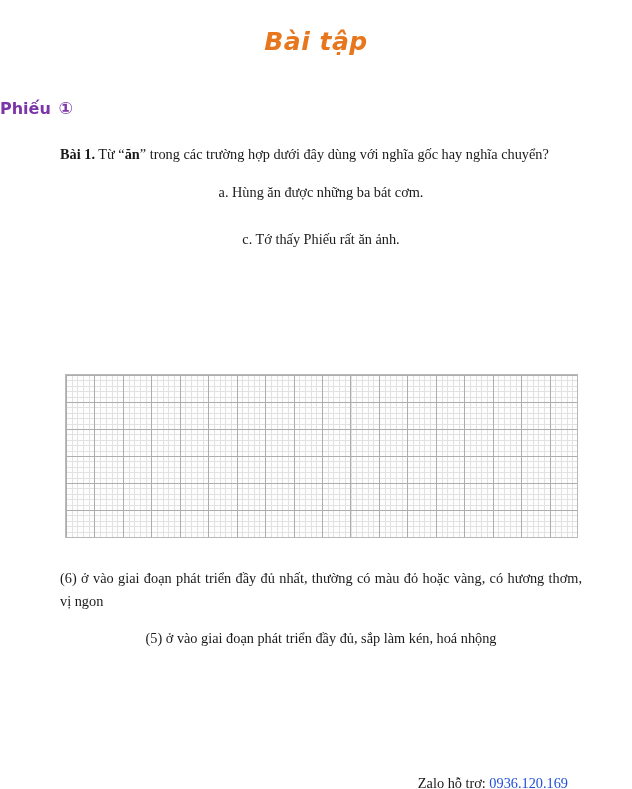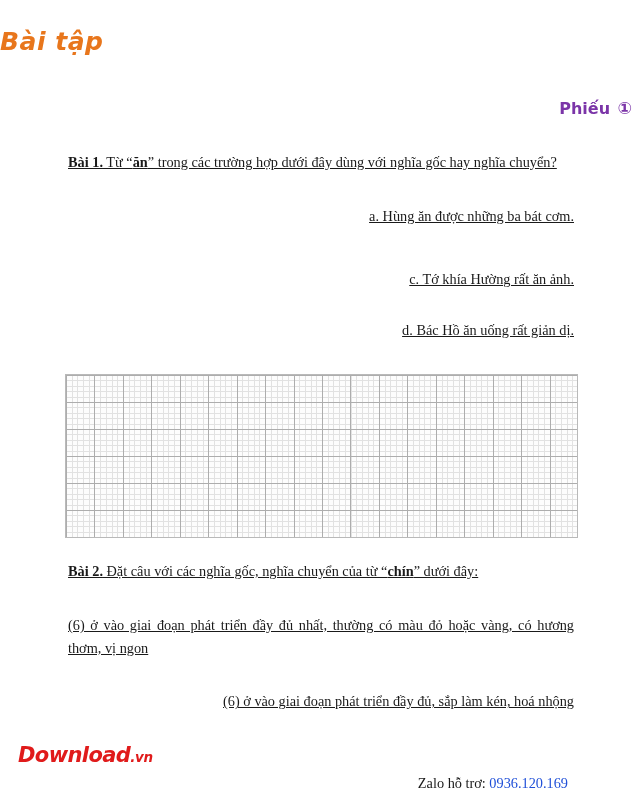--- a/index.html
+++ b/index.html
@@ -22,68 +22,67 @@
     height: 789px;
     box-sizing: border-box;
   }
 
   
   .doc-title {
     position: absolute;
     top: 28px;
     left: 0;
     width: 632px;
-    text-align: left;
+    text-align: center;
     font-family: "DejaVu Sans", "Liberation Sans", sans-serif;
     font-style: italic;
     font-weight: bold;
     font-size: 25px;
     letter-spacing: 0.5px;
     color: #e8761c;
     line-height: 1.1;
   }
 
   .sheet-label {
     position: absolute;
     top: 99px;
     left: 0;
     width: 632px;
-    text-align: right;
+    text-align: left;
     font-family: "DejaVu Sans", "Liberation Sans", sans-serif;
     font-weight: bold;
     font-size: 16px;
     color: #7b35a8;
     line-height: 1.1;
   }
   .sheet-label .circled {
     font-size: 17px;
     margin-left: 2px;
   }
 
   
   .content {
     position: absolute;
     left: 60px;
     top: 143px;
     width: 522px;
   }
 
   p.para {
-    margin: 8px;
+    margin: 0;
     font-size: 14.3px;
     line-height: 1.62;
     text-align: justify;
     text-justify: inter-word;
-    text-decoration: underline;
   }
   p.q-head {
     text-align: justify;
   }
   p.item {
-    text-align: right;
+    text-align: center;
   }
   .sp-15 { height: 15px; }
   .sp-12 { height: 12px; }
   .sp-9  { height: 9px; }
   .sp-5  { height: 5px; }
   b { font-weight: bold; }
 
   
   .grid-wrap {
     position: absolute;
@@ -170,49 +169,42 @@
     <p class="para q-head">
       <b>Bài 1.</b><span> Từ “</span><b>ăn</b><span>” trong các trường hợp dưới đây dùng với nghĩa gốc hay nghĩa chuyển?</span>
     </p>
 
     <div class="sp-15"></div>
     <p class="para item">a. Hùng ăn được những ba bát cơm.</p>
 
     <div class="sp-12"></div>
 
     <div class="sp-12"></div>
-    <p class="para item">c. Tớ khía Hường rất ăn ảnh.</p>
+    <p class="para item">c. Tớ thấy Phiếu rất ăn ảnh.</p>
 
     <div class="sp-12"></div>
-    <p class="para item">d. Bác Hồ ăn uống rất giản dị.</p>
 
   </div>
 
   <div class="grid-wrap">
     <div class="grid-paper"></div>
   </div>
 
   <div class="content" style="top: 552px;">
 
-    <p class="para q-head">
-      <b>Bài 2.</b><span> Đặt câu với các nghĩa gốc, nghĩa chuyển của từ “</span><b>chín</b><span>” dưới đây:</span>
-    </p>
 
     <div class="sp-15"></div>
     <p class="para">(6) ở vào giai đoạn phát triển đầy đủ nhất, thường có màu đỏ hoặc vàng, có hương thơm, vị ngon</p>
 
     <div class="sp-9"></div>
 
     <div class="sp-5"></div>
-    <p class="para item">(6) ở vào giai đoạn phát triển đầy đủ, sắp làm kén, hoá nhộng</p>
+    <p class="para item">(5) ở vào giai đoạn phát triển đầy đủ, sắp làm kén, hoá nhộng</p>
 
   </div>
 
   <div class="footer">
-    <div class="brand">
-      <span>Download</span><span class="tld">.vn</span>
-    </div>
     <div class="zalo">
       <span>Zalo hỗ trợ: </span><span class="phone">0936.120.169</span>
     </div>
   </div>
 
 </div>
 
 </body></html>

